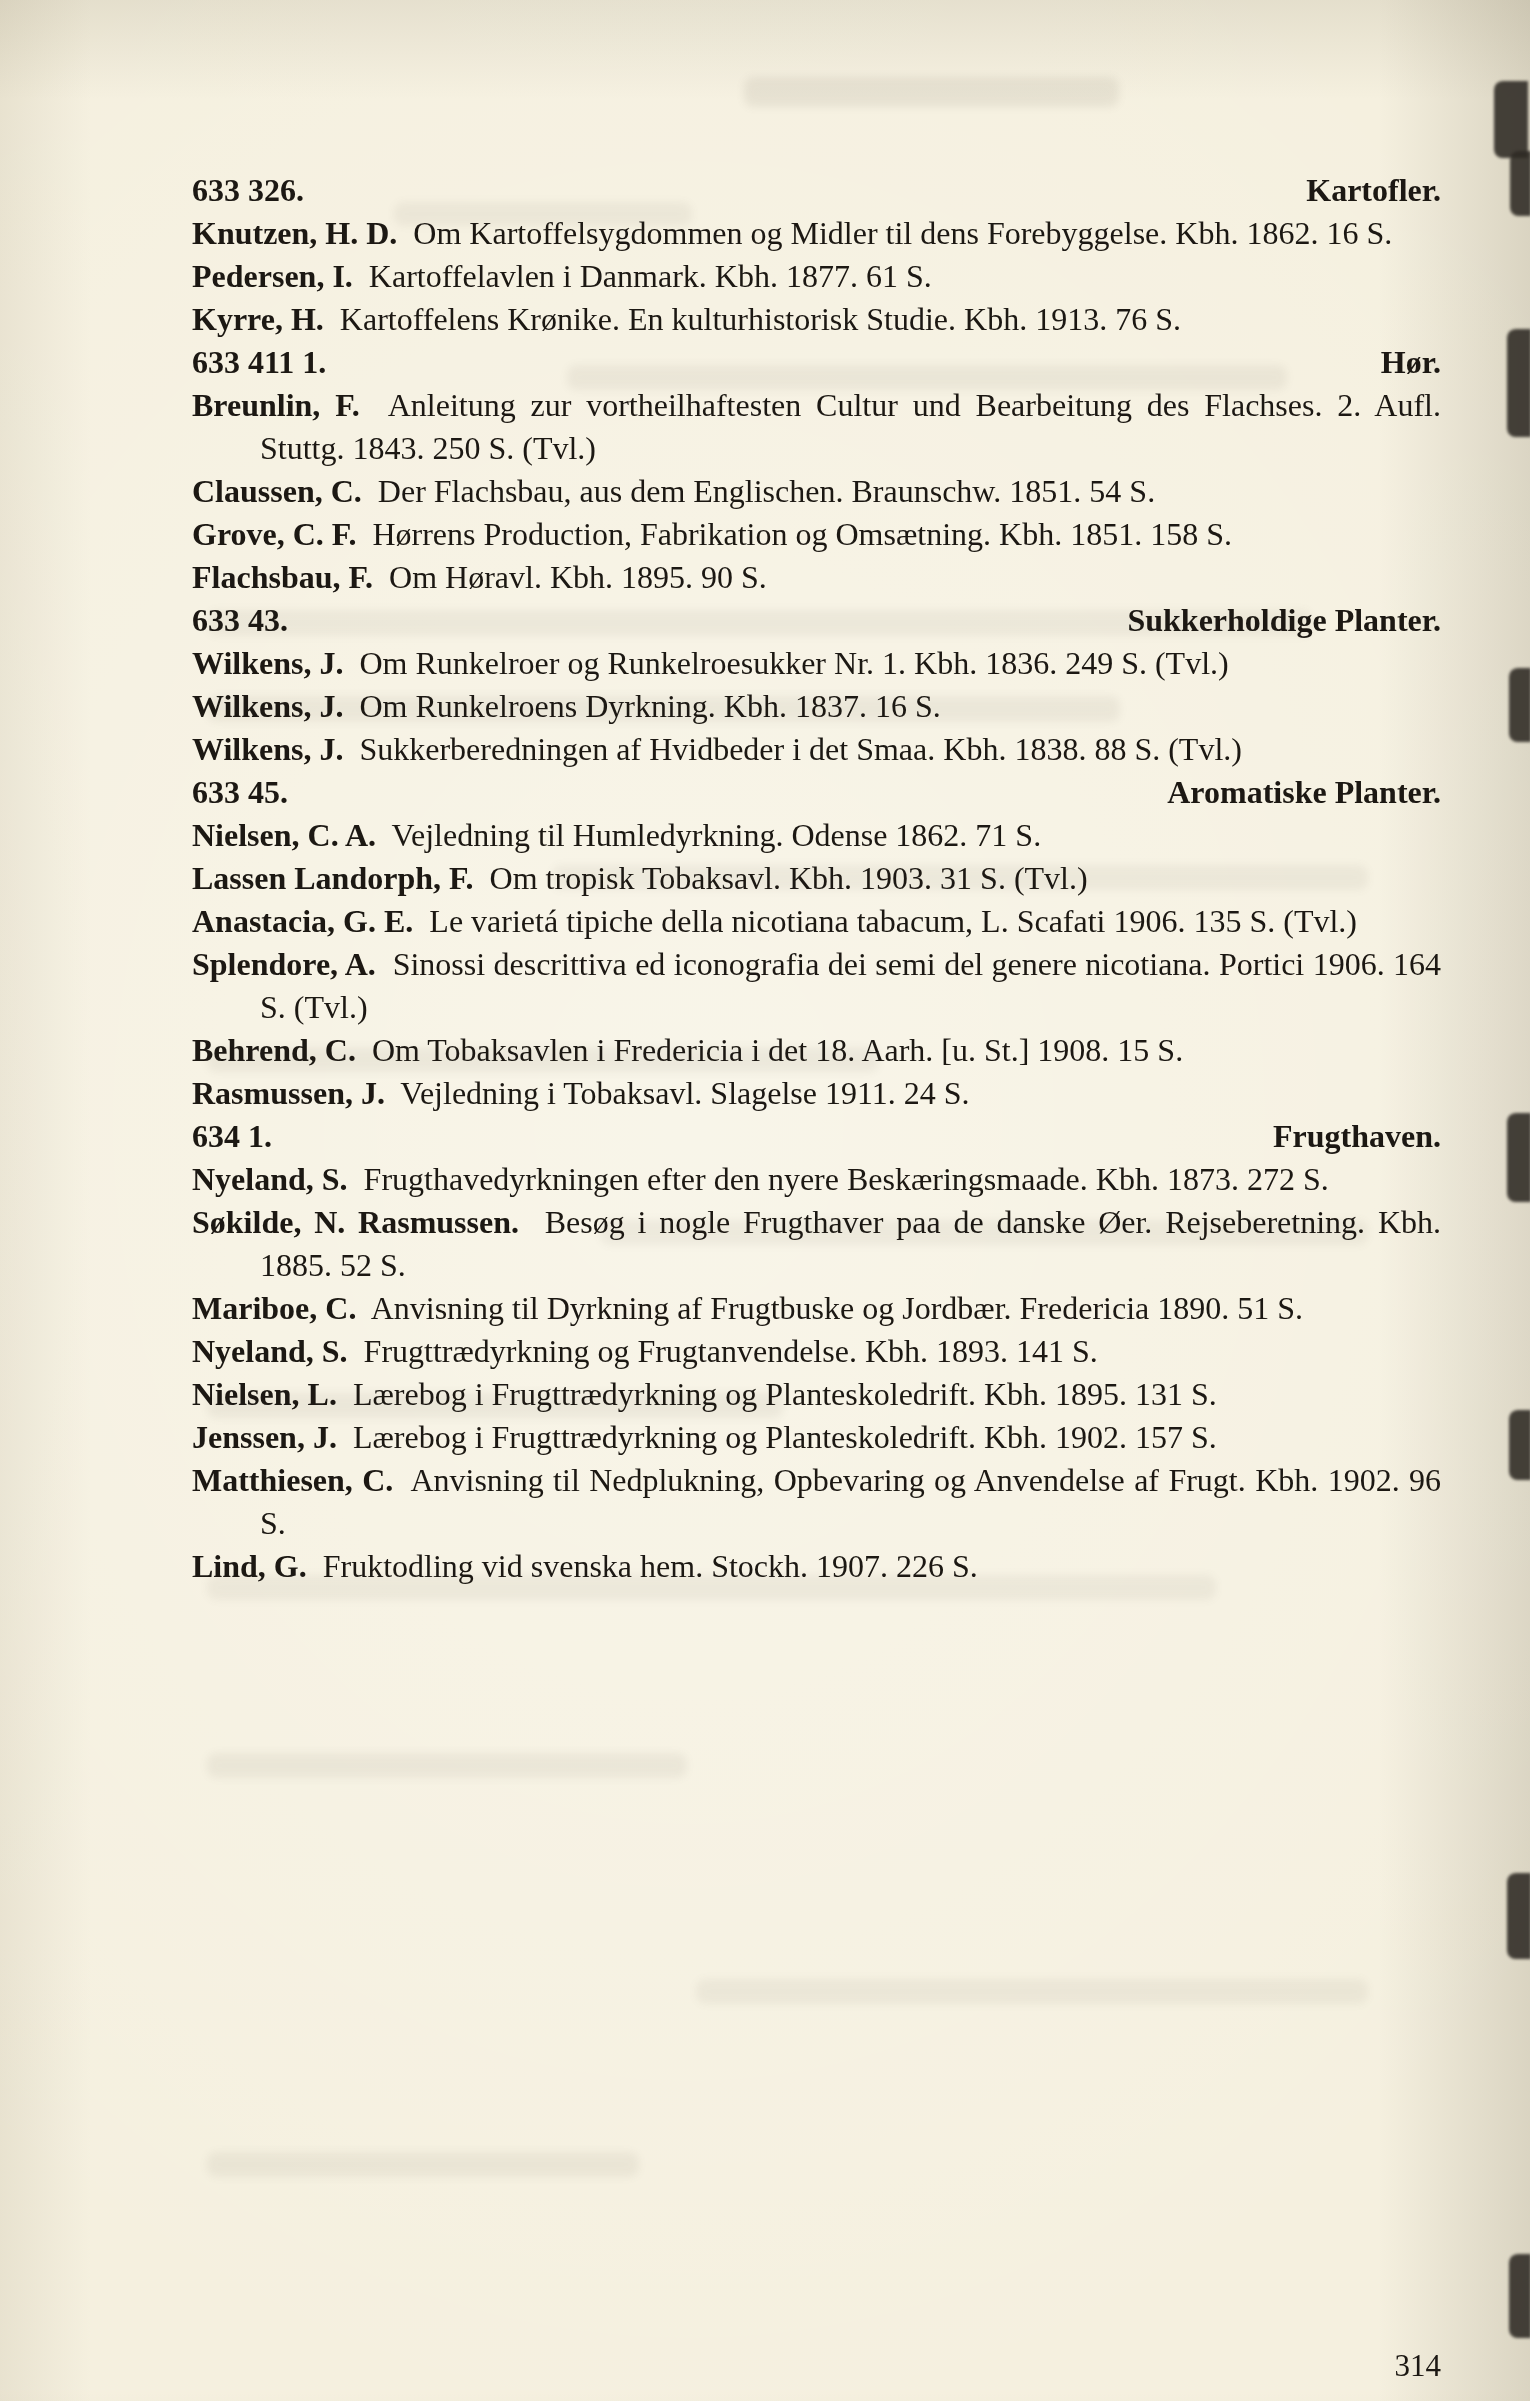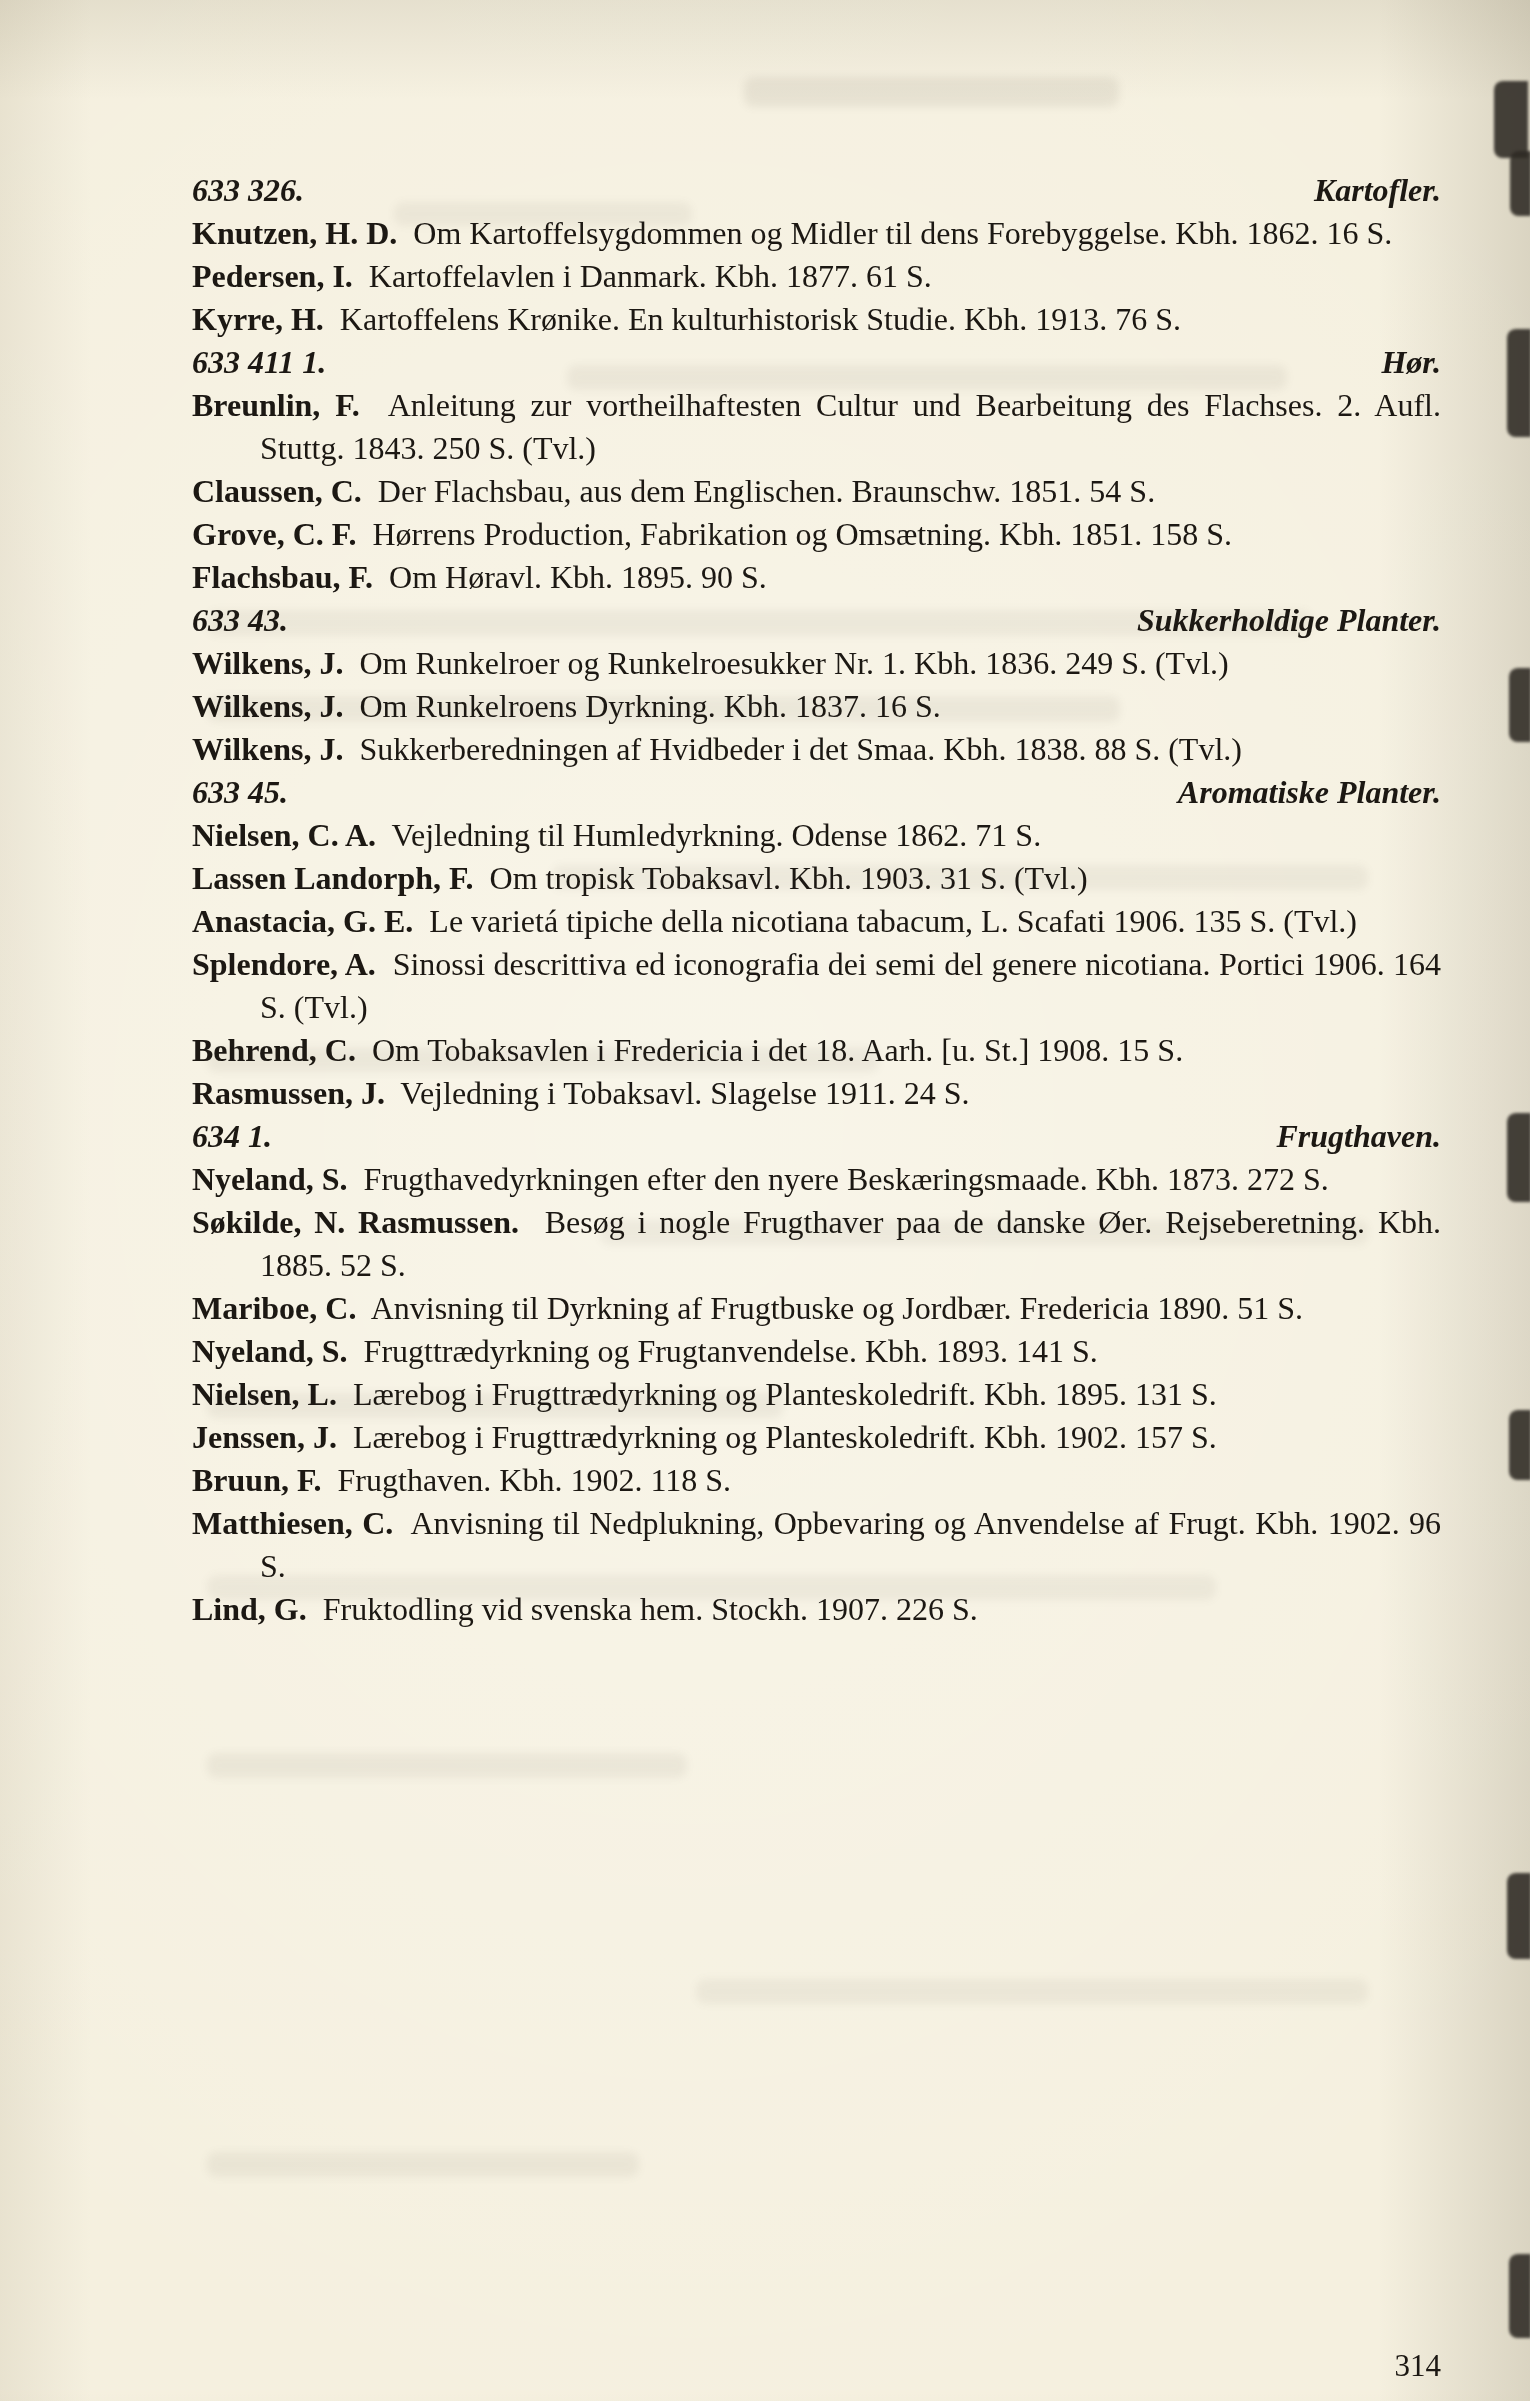--- a/index.html
+++ b/index.html
@@ -27,21 +27,20 @@
     top: 169px;
     width: 1249px;
     font-size: 32px;
     line-height: 43px;
   }
   .section-head {
     display: flex;
     justify-content: space-between;
     font-weight: bold;
     white-space: nowrap;
-    font-style: italic;
   }
   .entry {
     margin: 0;
     text-align: justify;
     padding-left: 68px;
     text-indent: -68px;
   }
   .entry b { font-weight: bold; }
   .page-number {
     position: absolute;
@@ -132,19 +131,18 @@
     <div class="section-head">
       <span>634 1.</span>
       <span>Frugthaven.</span>
     </div>
     <p class="entry"><b>Nyeland, S.</b>&nbsp; <span>Frugthavedyrkningen efter den nyere Beskæringsmaade. Kbh. 1873. 272 S.</span></p>
     <p class="entry"><b>Søkilde, N. Rasmussen.</b>&nbsp; <span>Besøg i nogle Frugthaver paa de danske Øer. Rejseberetning. Kbh. 1885. 52 S.</span></p>
     <p class="entry"><b>Mariboe, C.</b>&nbsp; <span>Anvisning til Dyrkning af Frugtbuske og Jordbær. Fredericia 1890. 51 S.</span></p>
     <p class="entry"><b>Nyeland, S.</b>&nbsp; <span>Frugttrædyrkning og Frugtanvendelse. Kbh. 1893. 141 S.</span></p>
     <p class="entry"><b>Nielsen, L.</b>&nbsp; <span>Lærebog i Frugttrædyrkning og Planteskoledrift. Kbh. 1895. 131 S.</span></p>
     <p class="entry"><b>Jenssen, J.</b>&nbsp; <span>Lærebog i Frugttrædyrkning og Planteskoledrift. Kbh. 1902. 157 S.</span></p>
-    <p class="entry"><b>Bruun, F.</b>&nbsp; <span>Frugthaven. Kbh. 1902. 118 S.</span></p>
     <p class="entry"><b>Matthiesen, C.</b>&nbsp; <span>Anvisning til Nedplukning, Opbevaring og Anvendelse af Frugt. Kbh. 1902. 96 S.</span></p>
     <p class="entry"><b>Lind, G.</b>&nbsp; <span>Fruktodling vid svenska hem. Stockh. 1907. 226 S.</span></p>
   </main>
 
 <div class="page-number">314</div>
 
 
 </body></html>

